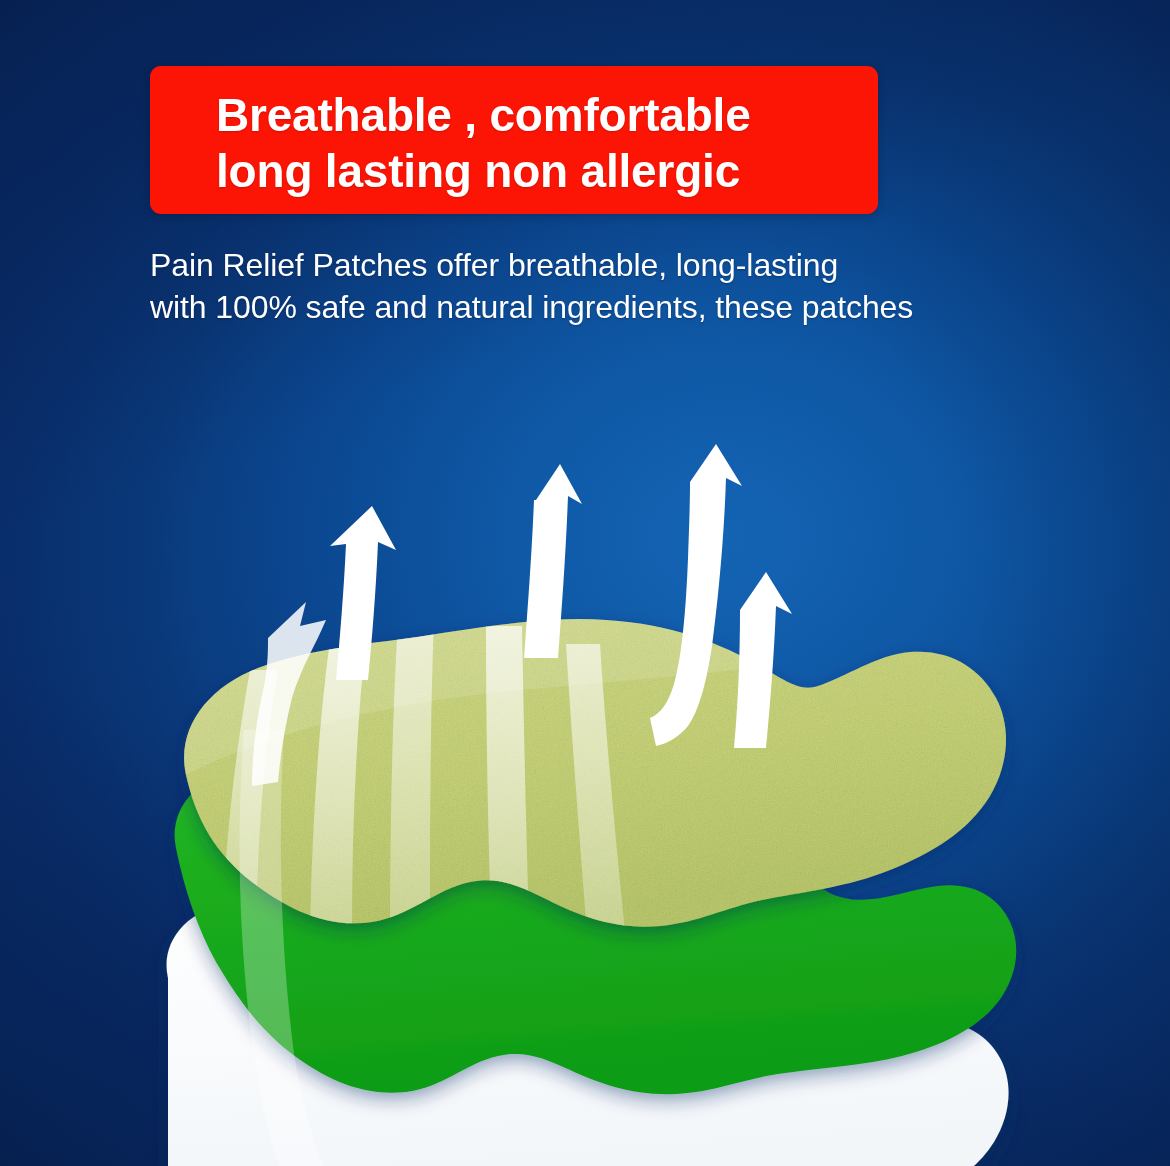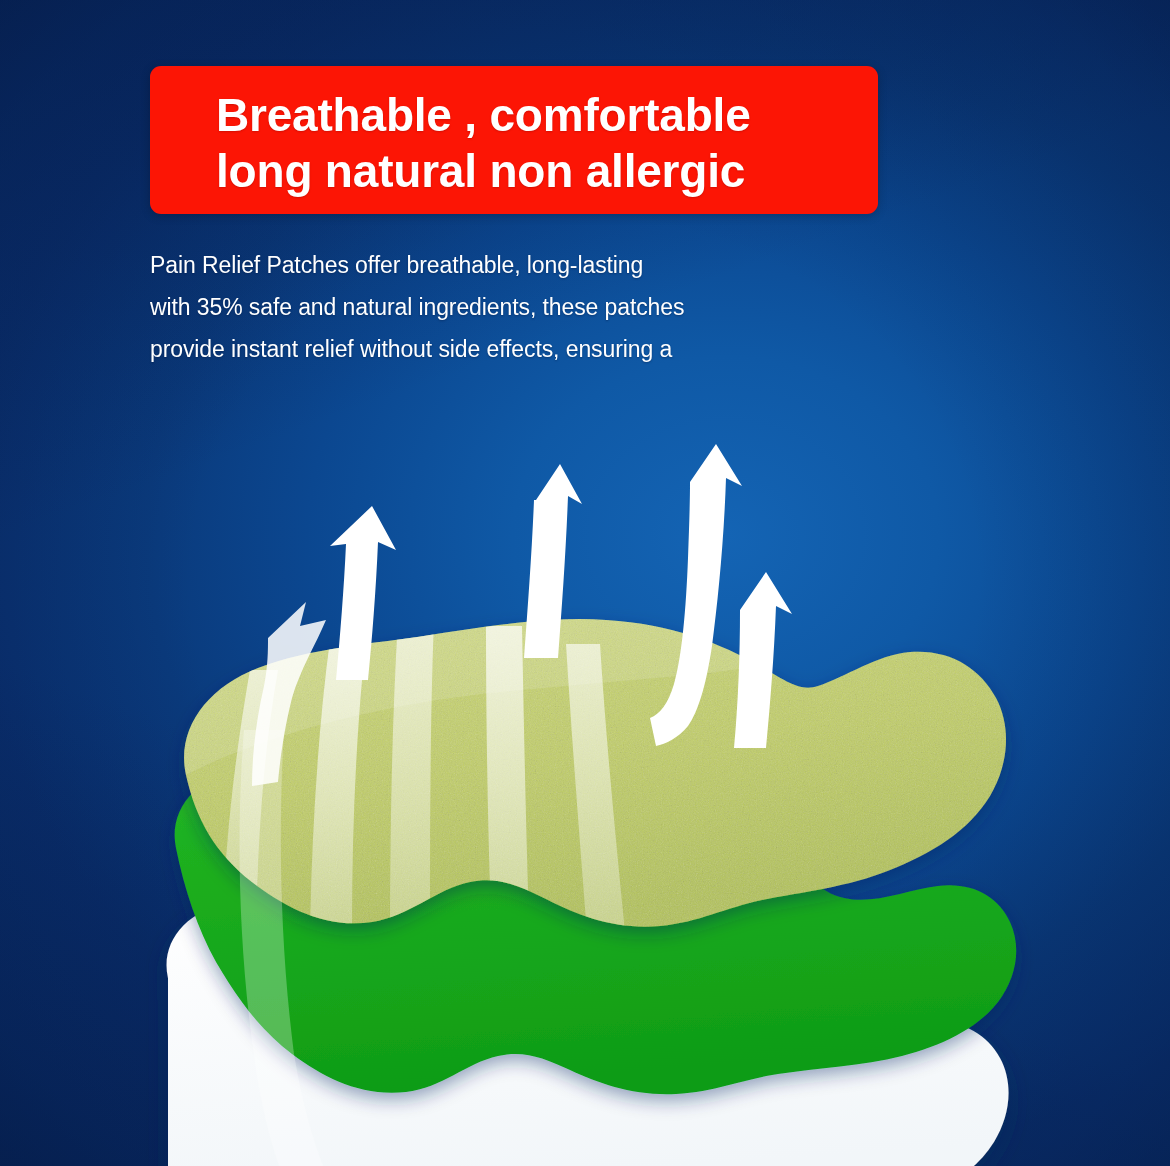--- a/index.html
+++ b/index.html
@@ -73,21 +73,21 @@
 
   
   .body-copy {
     position: absolute;
     left: 150px;
     top: 244px;
     width: 880px;
   }
   .body-line {
     color: #ffffff;
-    font-size: 23px;
+    font-size: 32px;
     line-height: 42px;
     font-stretch: condensed;
     letter-spacing: -0.1px;
     white-space: nowrap;
     text-shadow: 0 1px 2px rgba(4,28,70,0.45);
   }
 
   
   .illustration {
     position: absolute;
@@ -102,27 +102,26 @@
 <body>
 
 <div id="page">
 
   <div class="bg-base"></div>
   <div class="bg-corner-dark"></div>
   <div class="bg-vignette"></div>
 
   <div class="banner">
     <div class="banner-line">Breathable , comfortable</div>
-    <div class="banner-line">long natural non allergic</div>
+    <div class="banner-line">long lasting non allergic</div>
   </div>
 
   <div class="body-copy">
     <div class="body-line">Pain Relief Patches offer breathable, long-lasting</div>
-    <div class="body-line">with 35% safe and natural ingredients, these patches</div>
-    <div class="body-line">provide instant relief without side effects, ensuring a</div>
+    <div class="body-line">with 100% safe and natural ingredients, these patches</div>
   </div>
 
   <div class="illustration">
     <svg viewBox="0 0 1170 736" xmlns="http://www.w3.org/2000/svg">
       <defs>
 
         <filter id="speckle" x="-10%" y="-10%" width="120%" height="120%">
           <feTurbulence type="fractalNoise" baseFrequency="0.85" numOctaves="4" seed="7" result="noise"></feTurbulence>
           <feColorMatrix in="noise" type="saturate" values="0" result="mono"></feColorMatrix>
           <feComponentTransfer in="mono" result="contrast">

